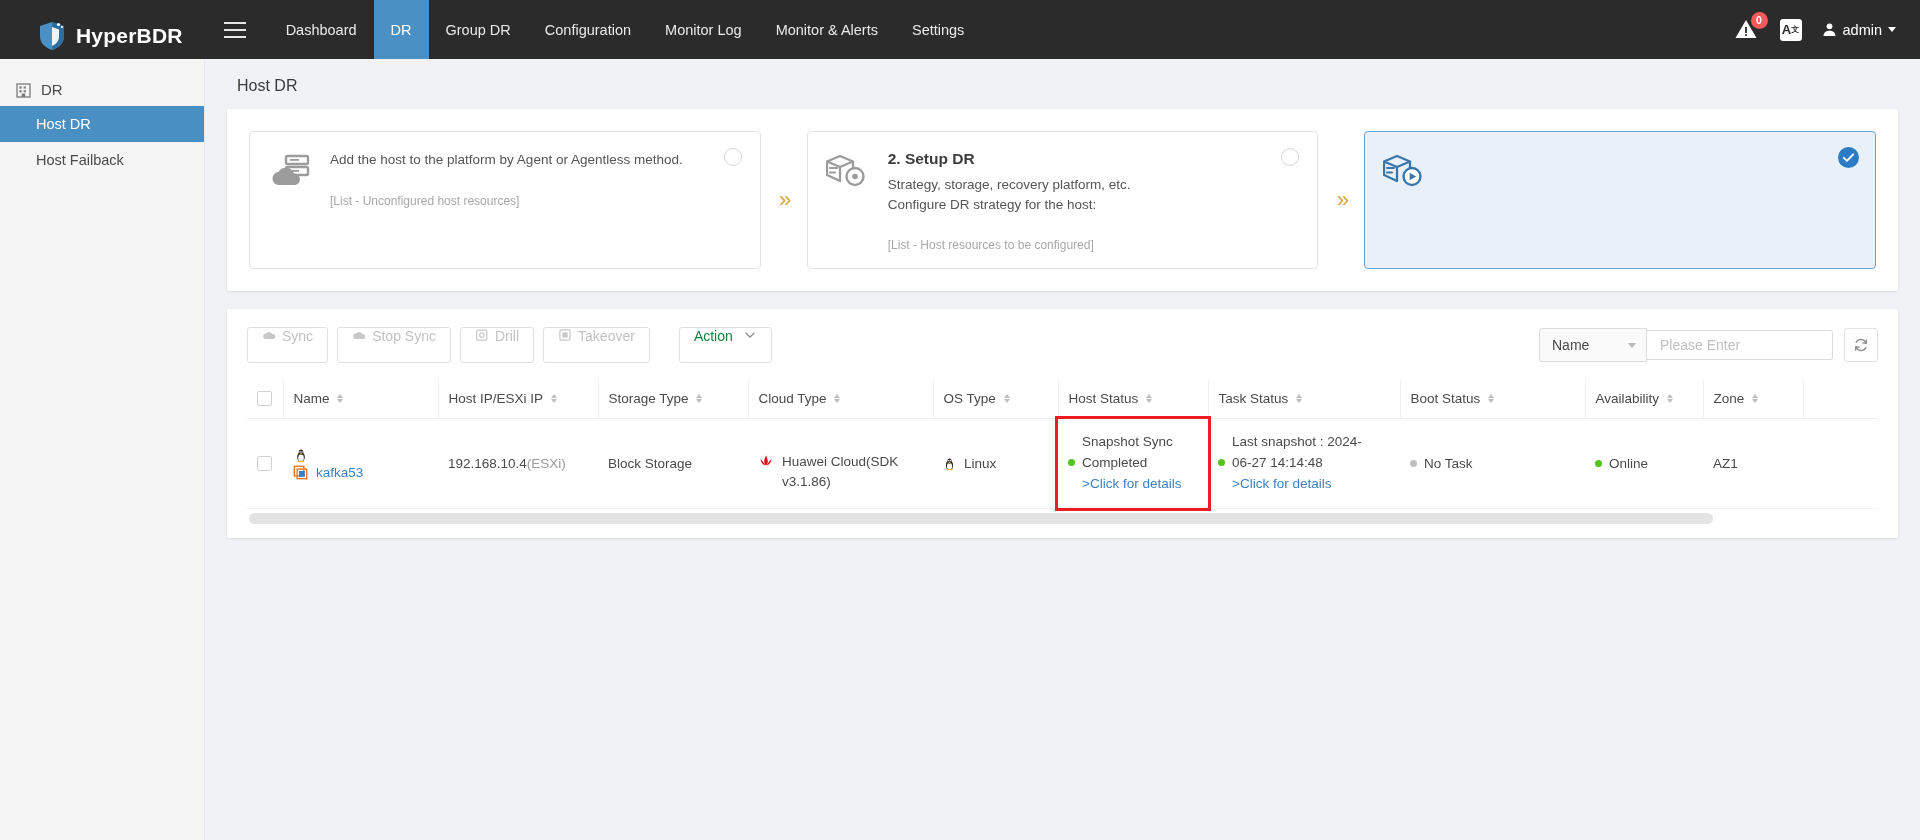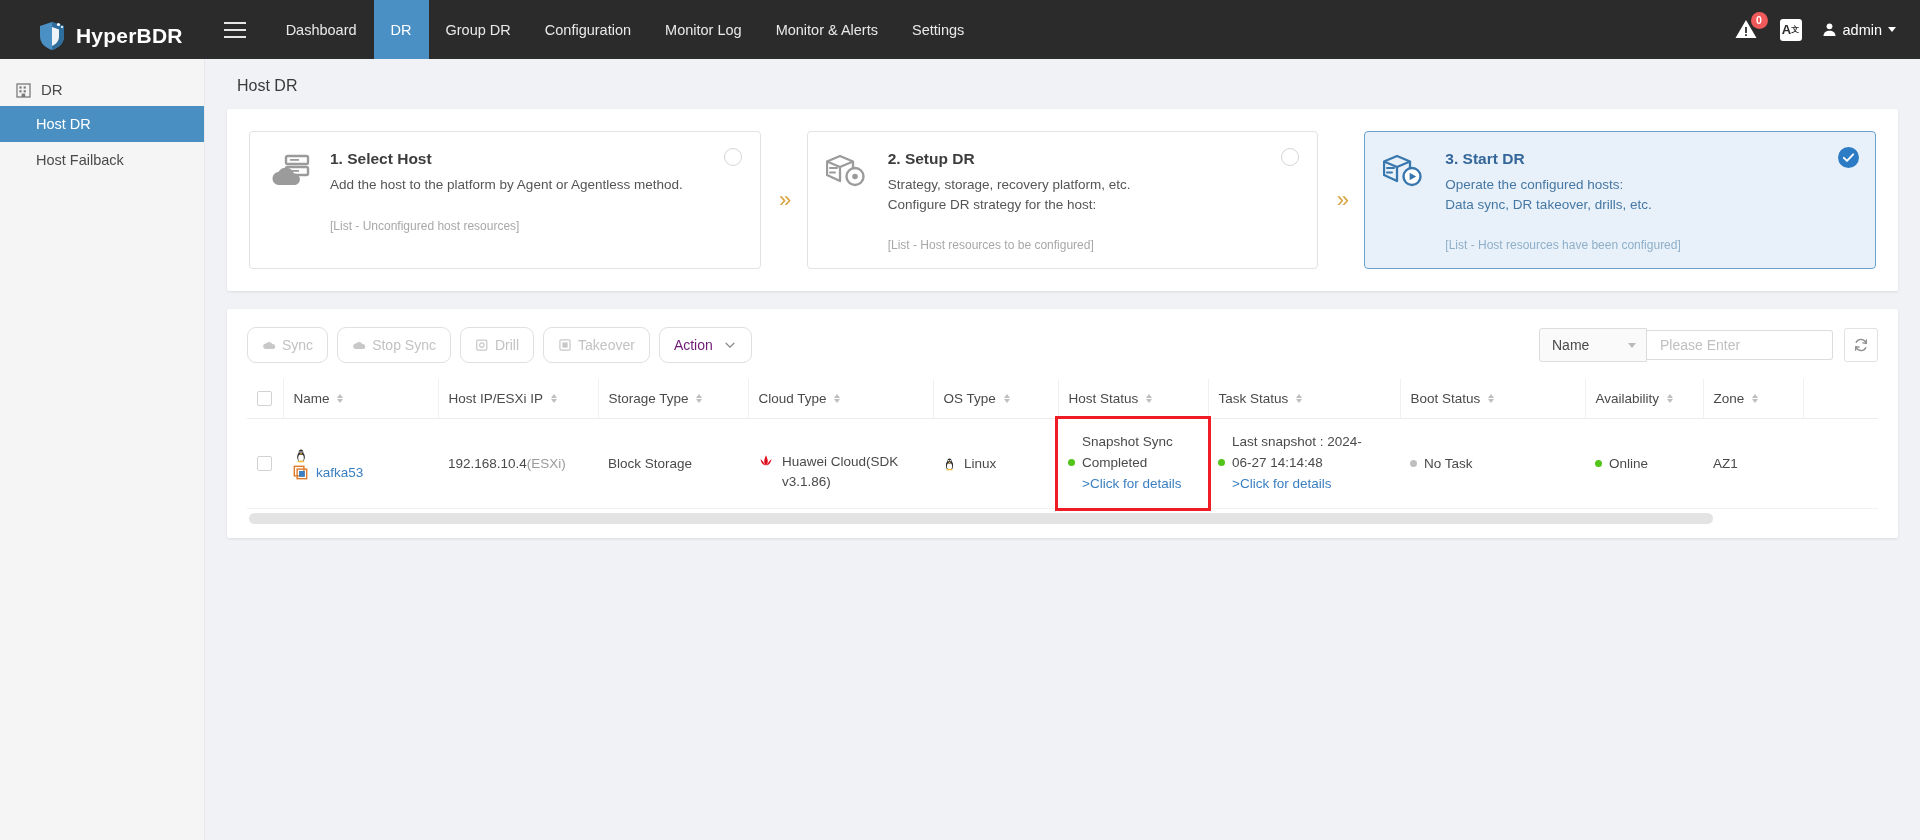--- a/index.html
+++ b/index.html
@@ -132,26 +132,26 @@
   }
 
   
   .table-panel {
     background: #ffffff; border-radius: 2px; margin-top: 18px;
     box-shadow: 0 1px 3px rgba(0,0,0,.09);
     padding: 18px 20px 14px 20px;
   }
   .toolbar { display: flex; align-items: center; }
   .tbtn {
-    border: 1px solid #e0e0e0; background: #fff; border-radius: 9px;
+    border: 1px solid #e0e0e0; background: #fff; border-radius: 3px;
     height: 36px; padding: 0 14px; font-size: 14px; color: #c2c2c2;
-    display: flex; align-items: center; gap: 6px; margin-right: 9px;
+    display: flex; gap: 6px; margin-right: 9px;
     font-family: "Liberation Sans", sans-serif; cursor: default;
   }
-  .tbtn.enabled { color: #701a75; cursor: pointer; }
+  .tbtn.enabled { color: #15803d; cursor: pointer; margin-left: 20px; }
   .tbtn .tico { width: 14px; height: 14px; display:block; }
   .toolbar-right { margin-left: auto; display: flex; align-items: center; }
   .select-box {
     height: 34px; border: 1px solid #dcdcdc; background: #fafafa;
     border-radius: 3px 0 0 3px; display: flex; align-items: center;
     padding: 0 10px 0 12px; font-size: 14px; color: #4a4a4a;
     min-width: 108px; justify-content: space-between; gap: 16px; cursor: pointer;
   }
   .sel-caret {
     width: 0; height: 0; border-left: 4px solid transparent;
@@ -307,21 +307,20 @@
         <div class="step-icon">
           <svg viewBox="0 0 42 34" width="42" height="34">
             <rect x="18" y="2" width="22" height="8" rx="1.5" fill="none" stroke="#9b9b9b" stroke-width="2.4"></rect>
             <rect x="22" y="5" width="9" height="1.8" fill="#9b9b9b"></rect>
             <rect x="18" y="13" width="22" height="8" rx="1.5" fill="none" stroke="#9b9b9b" stroke-width="2.4"></rect>
             <rect x="22" y="16" width="9" height="1.8" fill="#9b9b9b"></rect>
             <path d="M10 31 a6.5 6.5 0 0 1 .4-12.9 A8.6 8.6 0 0 1 26 19.5 a5.8 5.8 0 0 1 1.2 11.5 Z" fill="#9b9b9b"></path>
           </svg>
         </div>
         <div class="step-body">
-          <div class="step-title">1. Select Host</div>
           <div class="step-desc">Add the host to the platform by Agent or Agentless method.</div>
           <div class="step-note">[List - Unconfigured host resources]</div>
         </div>
         <div class="step-radio"></div>
       </div>
 
       <div class="chevron-sep">»</div>
 
       <div class="step-card">
         <div class="step-icon">
@@ -348,26 +347,20 @@
       <div class="step-card active">
         <div class="step-icon">
           <svg viewBox="0 0 42 34" width="42" height="34">
             <path d="M14 2 L27 7.5 L14 13 L1 7.5 Z" fill="none" stroke="#3877ad" stroke-width="2.3" stroke-linejoin="round"></path>
             <path d="M1 7.5 V21 L14 27 V13" fill="none" stroke="#3877ad" stroke-width="2.3" stroke-linejoin="round"></path>
             <path d="M27 7.5 V15" fill="none" stroke="#3877ad" stroke-width="2.3"></path>
             <path d="M4 14 H11 M4 18.5 H9" stroke="#3877ad" stroke-width="2" stroke-linecap="round"></path>
             <circle cx="29" cy="22.5" r="8.5" fill="#ffffff" stroke="#3877ad" stroke-width="2.4"></circle>
             <path d="M26.6 18.8 L33.2 22.5 L26.6 26.2 Z" fill="#3877ad"></path>
           </svg>
-        </div>
-        <div class="step-body">
-          <div class="step-title">3. Start DR</div>
-          <div class="step-desc">Operate the configured hosts:</div>
-          <div class="step-desc">Data sync, DR takeover, drills, etc.</div>
-          <div class="step-note">[List - Host resources have been configured]</div>
         </div>
         <div class="step-check">
           <svg viewBox="0 0 14 14">
               <path d="M2 7.4 L5.4 10.6 L12 3.6" fill="none" stroke="#ffffff" stroke-width="2.1" stroke-linecap="round" stroke-linejoin="round"></path>
             </svg>
         </div>
       </div>
 
     </div>
 

